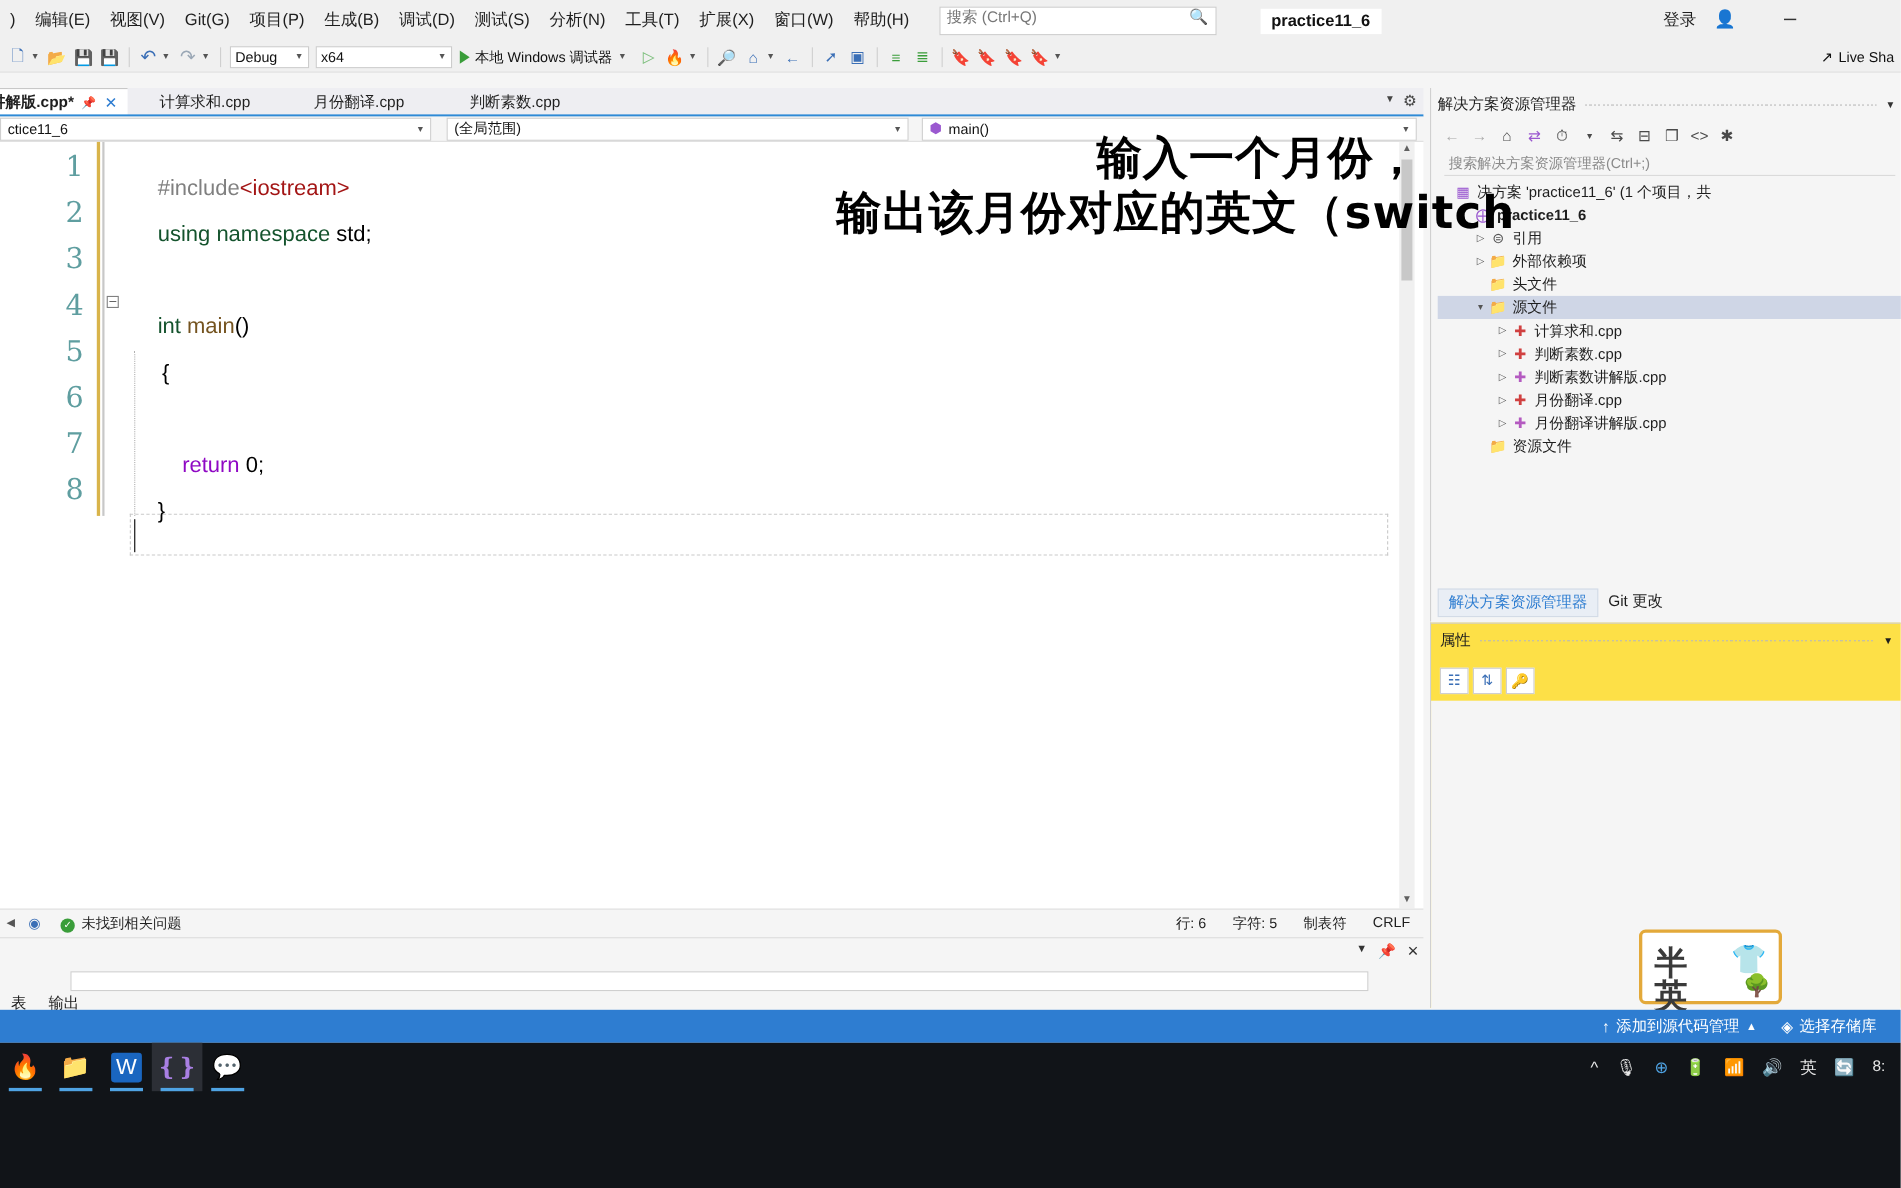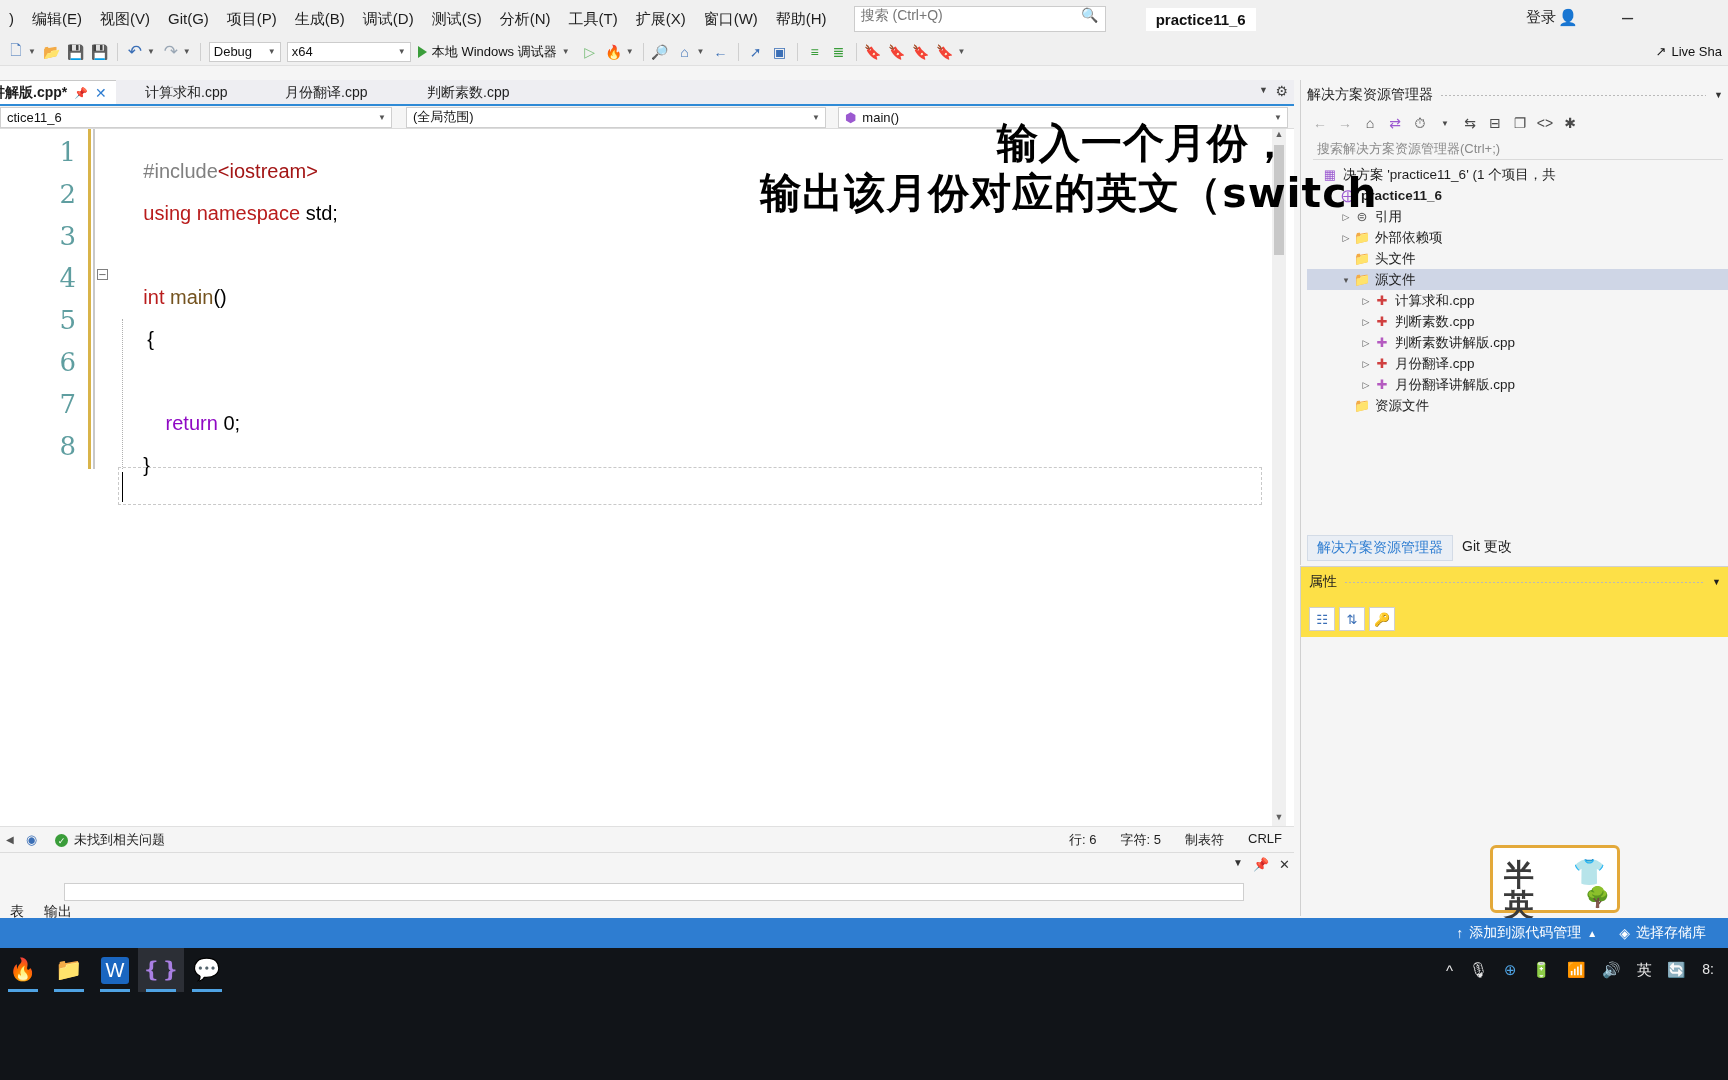--- a/index.html
+++ b/index.html
@@ -24,21 +24,21 @@
     margin-left:18px; width:252px; height:26px; background:#ffffff;
     border:1px solid #cccccc; display:flex; 
     padding:0 6px; font-size:14px; color:#777;
   }
   .searchbox .sb-text { flex:1; }
   .searchbox .sb-ico { font-size:14px; color:#444; }
   .wintitle {
     margin-left:40px; background:#ffffff; padding:3px 10px;
     font-size:15px; font-weight:bold; color:#111;
   }
-  .loginwrap { position:absolute; right:150px; top:8px; display:flex; align-items:center; gap:2px;}
+  .loginwrap { position:absolute; right:150px; top:8px; display:flex; align-items:center; gap:16px;}
   .loginwrap .lg-text { font-size:15px; color:#1e1e1e; }
   .minbtn { position:absolute; right:95px; top:6px; font-size:20px; color:#333; }
 
   
   .toolbar {
     position:absolute; left:0; top:38px; width:1728px; height:28px;
     background:#f0f0f0; display:flex; align-items:center; padding-left:4px;
     border-bottom:1px solid #e0e0e0;
   }
   .tb-ico { width:22px; height:22px; display:inline-flex; align-items:center; justify-content:center;
@@ -80,21 +80,21 @@
   .nav2 { width:420px; margin-left:14px; }
   .nav3 { width:450px; margin-left:12px; display:flex; gap:6px; align-items:center; }
 
   
   .codepane { position:absolute; left:0; top:129px; width:1294px; height:697px; background:#ffffff; }
   .gutter { position:absolute; left:0; top:0; width:86px; height:697px; }
   .lnum { position:absolute; right:10px; font-size:26px; color:#5f9ea0; font-family:"DejaVu Serif", serif; }
   .bar-yellow { position:absolute; left:88px; top:0; width:3px; height:340px; background:#d9b44a; }
   .bar-gray   { position:absolute; left:93px; top:0; width:2px; height:340px; background:#c8c8c8; }
   .codeline { position:absolute; font-size:20px; font-family:Liberation Sans, sans-serif; white-space:pre; }
-  .kw-blue { color:#b91c1c; }
+  .kw-blue { color:#14532d; }
   .kw-pre  { color:#808080; }
   .kw-str  { color:#a31515; }
   .kw-fn   { color:#74531f; }
   .kw-pur  { color:#8f08c4; }
   .kw-blk  { color:#000000; }
   .fold {
     position:absolute; width:11px; height:11px; border:1px solid #808080; background:#fff;
     font-size:10px; line-height:9px; text-align:center; color:#555; font-family:"DejaVu Sans", sans-serif;
   }
   .indentguide { position:absolute; width:0; border-left:1px dotted #b0b0b0; }

